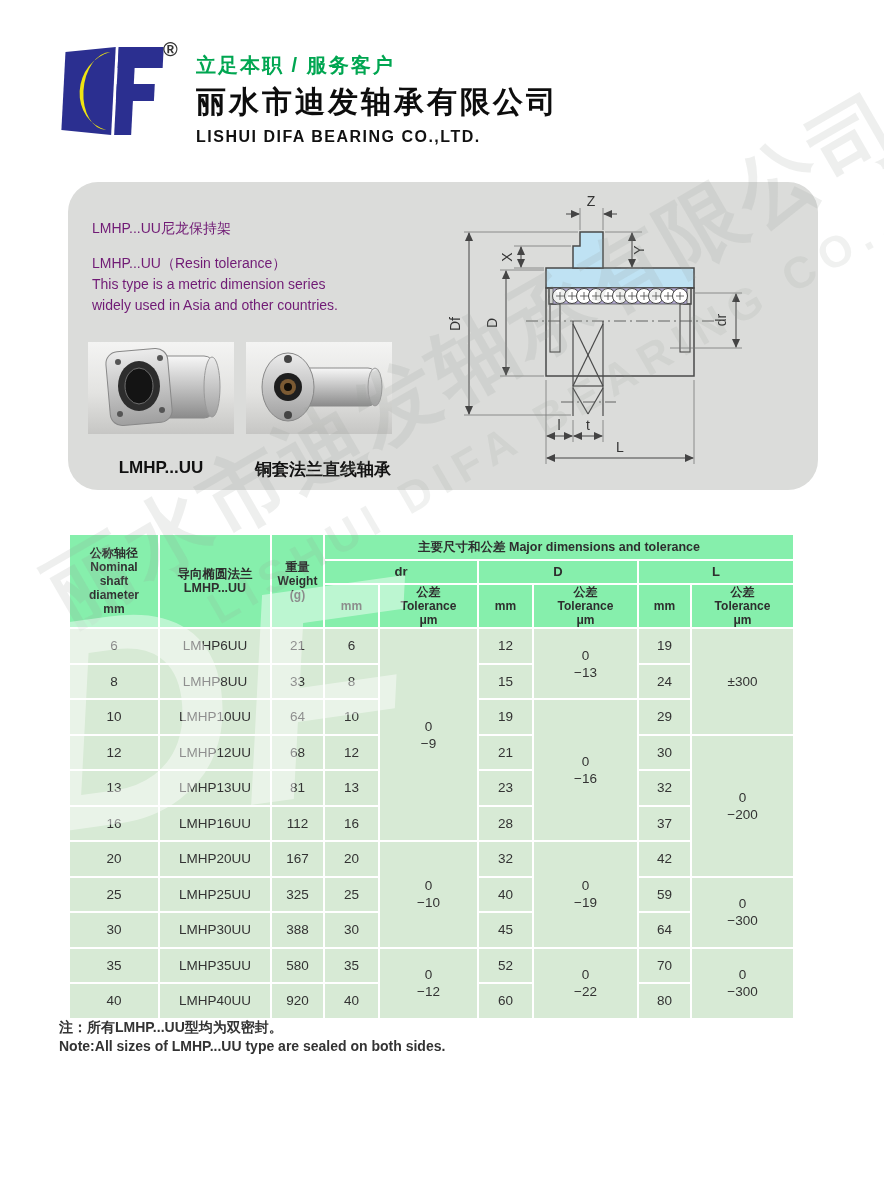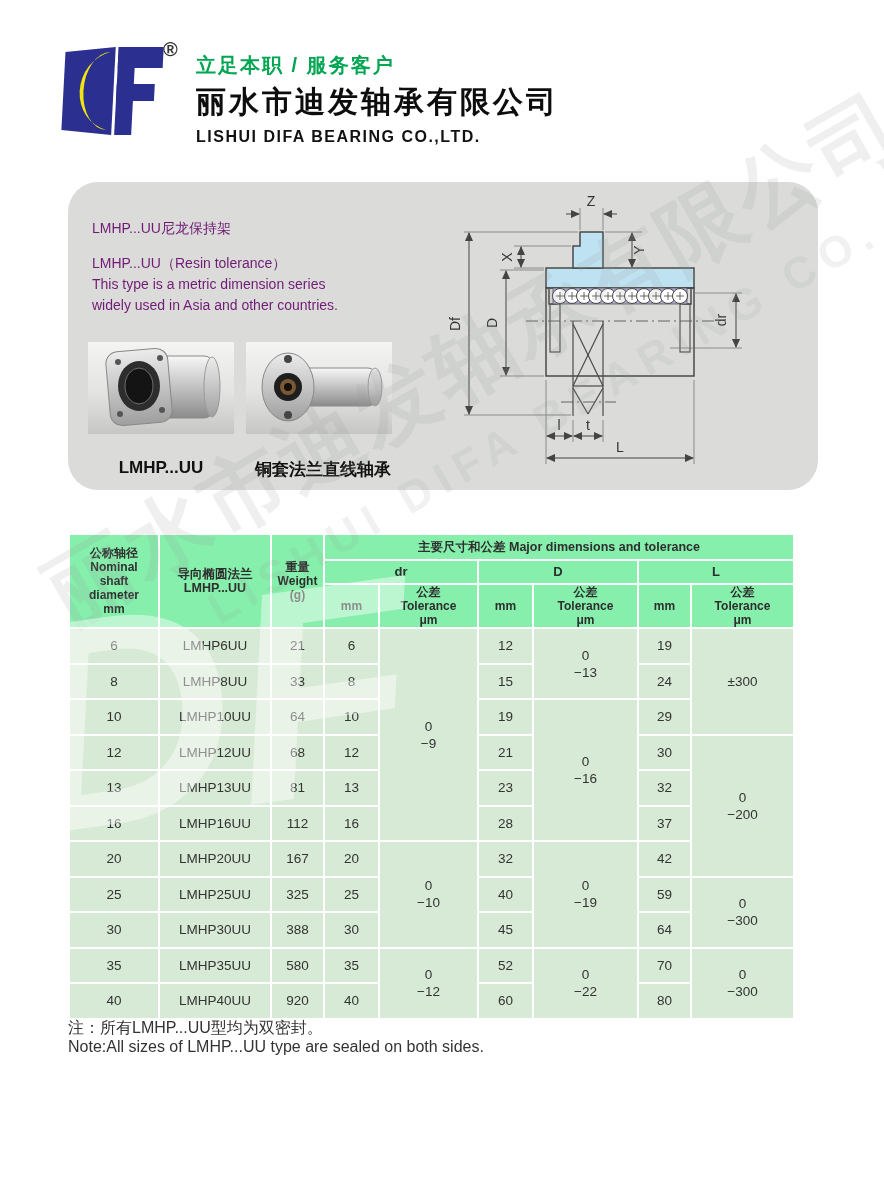--- a/index.html
+++ b/index.html
@@ -33,21 +33,21 @@
   .spec-table thead tr:nth-child(1){height:26px;}
   .spec-table thead tr:nth-child(2){height:24px;}
   .spec-table thead tr:nth-child(3){height:38px;}
   .spec-table th.hgroup{font-size:12.5px;}
   .spec-table th.hdim{font-size:13px;}
   .spec-table th.hmodel{font-size:12.5px;}
   .spec-table tbody tr{height:35.5px;}
   .spec-table tbody td{background:#d7ead5;font-size:13.5px;line-height:17px;color:#333;}
 
   
-  .note{position:absolute;left:68px;top:1018px;font-size:16px;line-height:19px;color:#333;}
+  .note{position:absolute;left:59px;top:1018px;font-size:14px;line-height:19px;color:#333;font-weight:bold;}
 
   
   .wm{position:absolute;left:5px;top:300px;width:960px;transform:rotate(-30deg);pointer-events:none;z-index:5;}
   .wm1{font-size:84px;font-weight:bold;letter-spacing:4px;color:rgba(148,153,150,0.16);white-space:nowrap;}
   .wm2{font-size:44px;font-weight:bold;letter-spacing:9px;color:rgba(148,153,150,0.14);margin:6px 0 0 130px;white-space:nowrap;}
   .wmdf{position:absolute;left:15px;top:555px;font-size:300px;font-weight:bold;font-style:italic;
         color:rgba(255,255,255,0.45);transform:rotate(-8deg);pointer-events:none;z-index:6;line-height:1;}
 </style>
 </head>
 <body>

